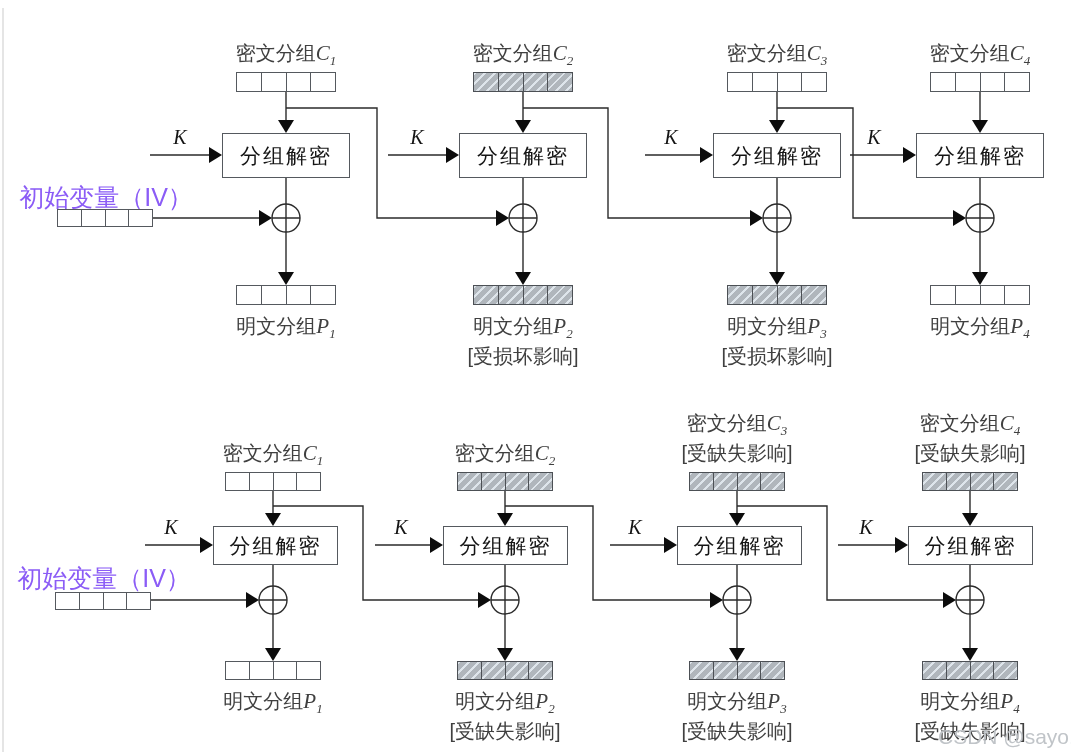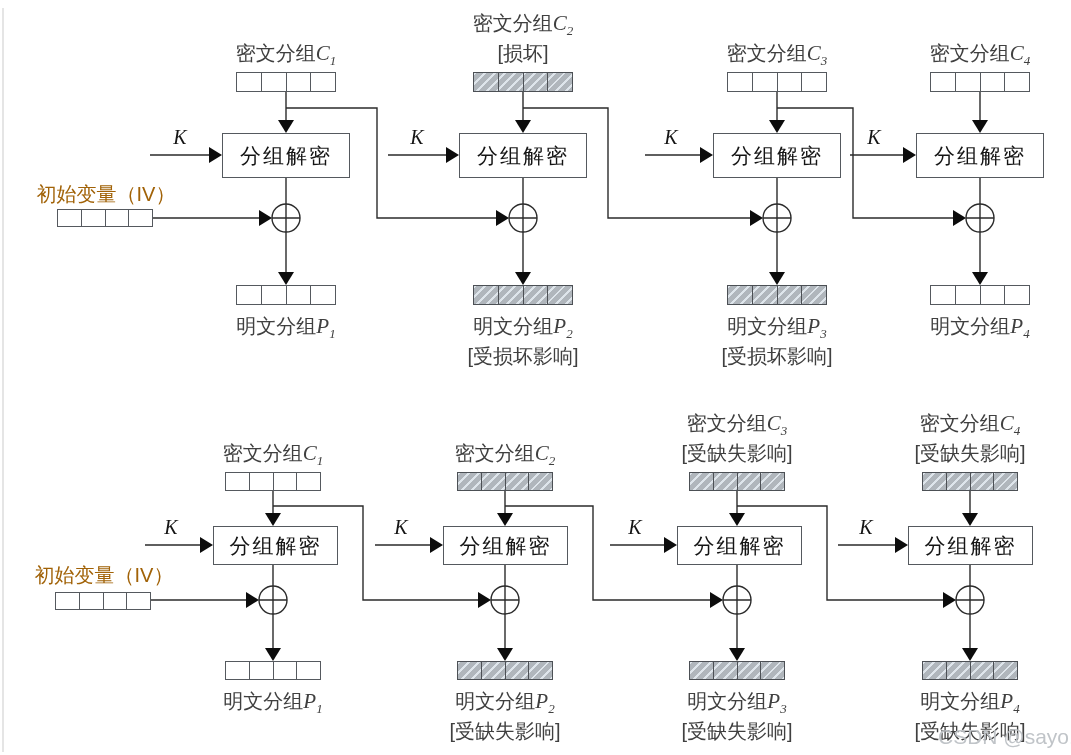--- a/index.html
+++ b/index.html
@@ -61,23 +61,23 @@
   .block .cell + .cell{border-left:1.5px solid #55595e;}
   .block.hatched{
     background:#b0b6bc repeating-linear-gradient(135deg, rgba(230,237,243,.85) 0 2px, rgba(230,237,243,0) 2px 7px);
     border-color:#4c5055;
   }
   .block.hatched .cell + .cell{border-left-color:#4c5055;}
   .ivlabel{
     position:absolute;
     width:176px;
     text-align:center;
-    font-size:20px;
+    font-size:25px;
     white-space:nowrap;
-    color:#a16207;
+    color:#8b5cf6;
   }
   .watermark{
     position:absolute;
     left:938px;top:725px;
     font-size:21px;
     color:rgba(189,193,197,0.95);
     white-space:nowrap;
   }
 </style>
 </head>
@@ -169,21 +169,20 @@
       <span class="cell"></span>
       <span class="cell"></span>
     </div>
   <div class="vlabel" style="left:196px;top:311px;">
     <div><span>明文分组</span><span class="mvar"><span>P</span><sub>1</sub></span></div>
     <div></div>
   </div>
 
   <div class="vlabel" style="left:433px;bottom:687px;">
     <div><span>密文分组</span><span class="mvar"><span>C</span><sub>2</sub></span></div>
-    <div>[损坏]</div>
   </div>
   <div class="block hatched" style="left:473px;top:72px;width:100px;height:20px;">
       <span class="cell"></span>
       <span class="cell"></span>
       <span class="cell"></span>
       <span class="cell"></span>
     </div>
   <div class="klabel" style="left:397px;top:126px;">K</div>
   <div class="dbox" style="left:459px;top:133px;width:128px;height:45px;">
       <span>分组解密</span>

